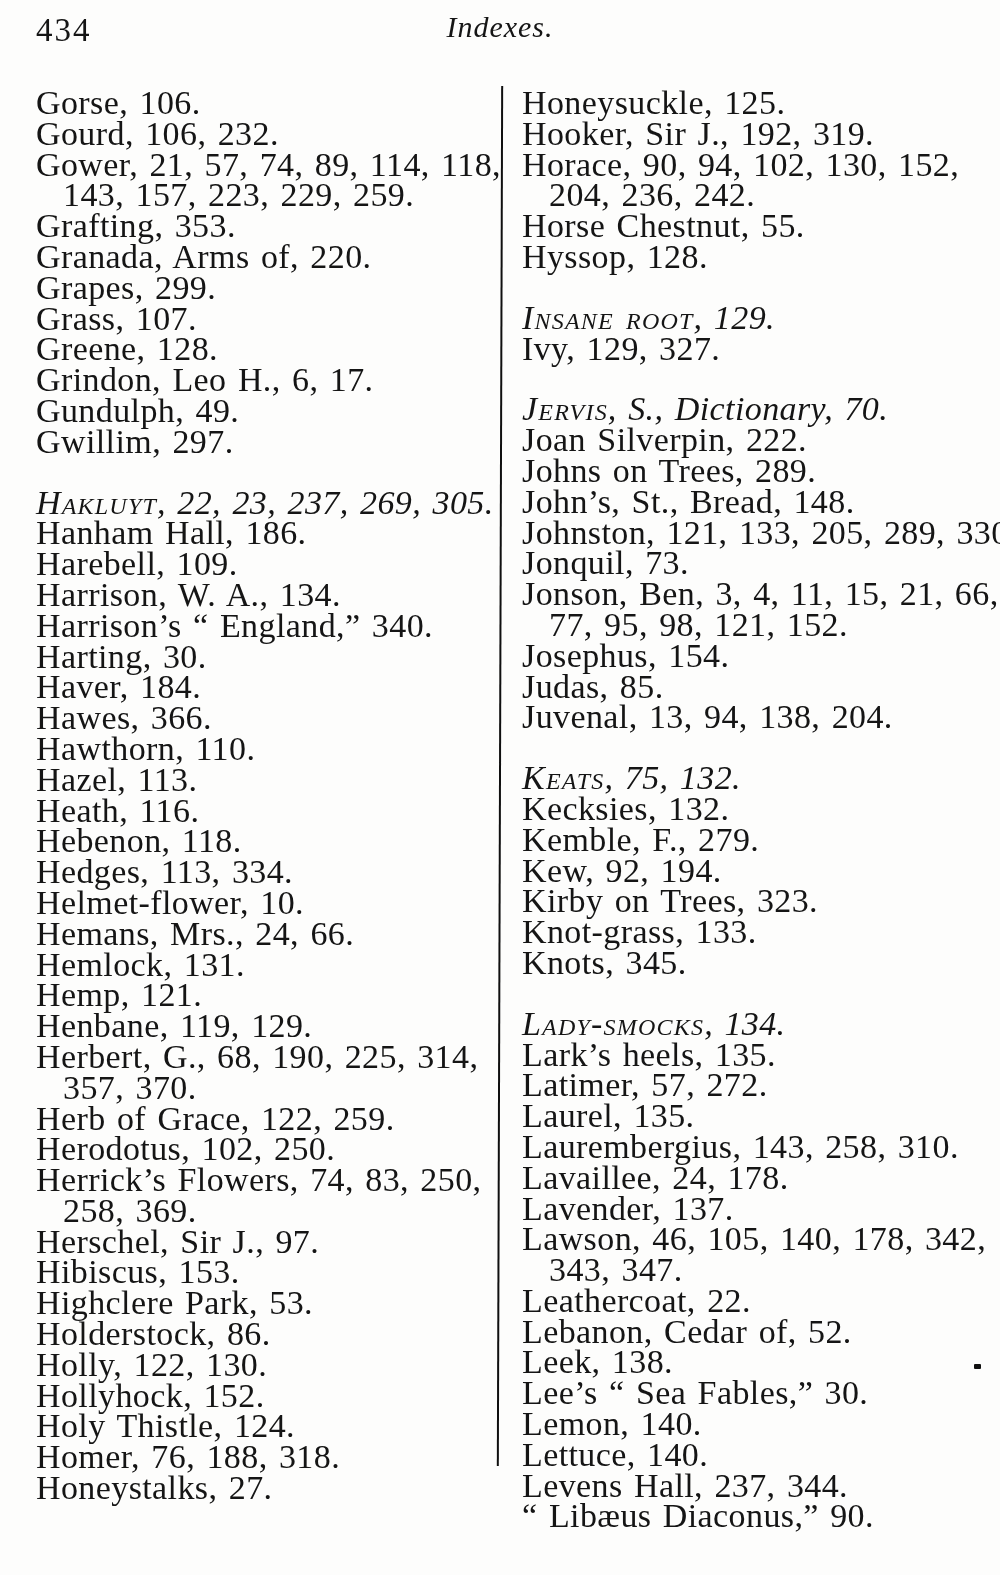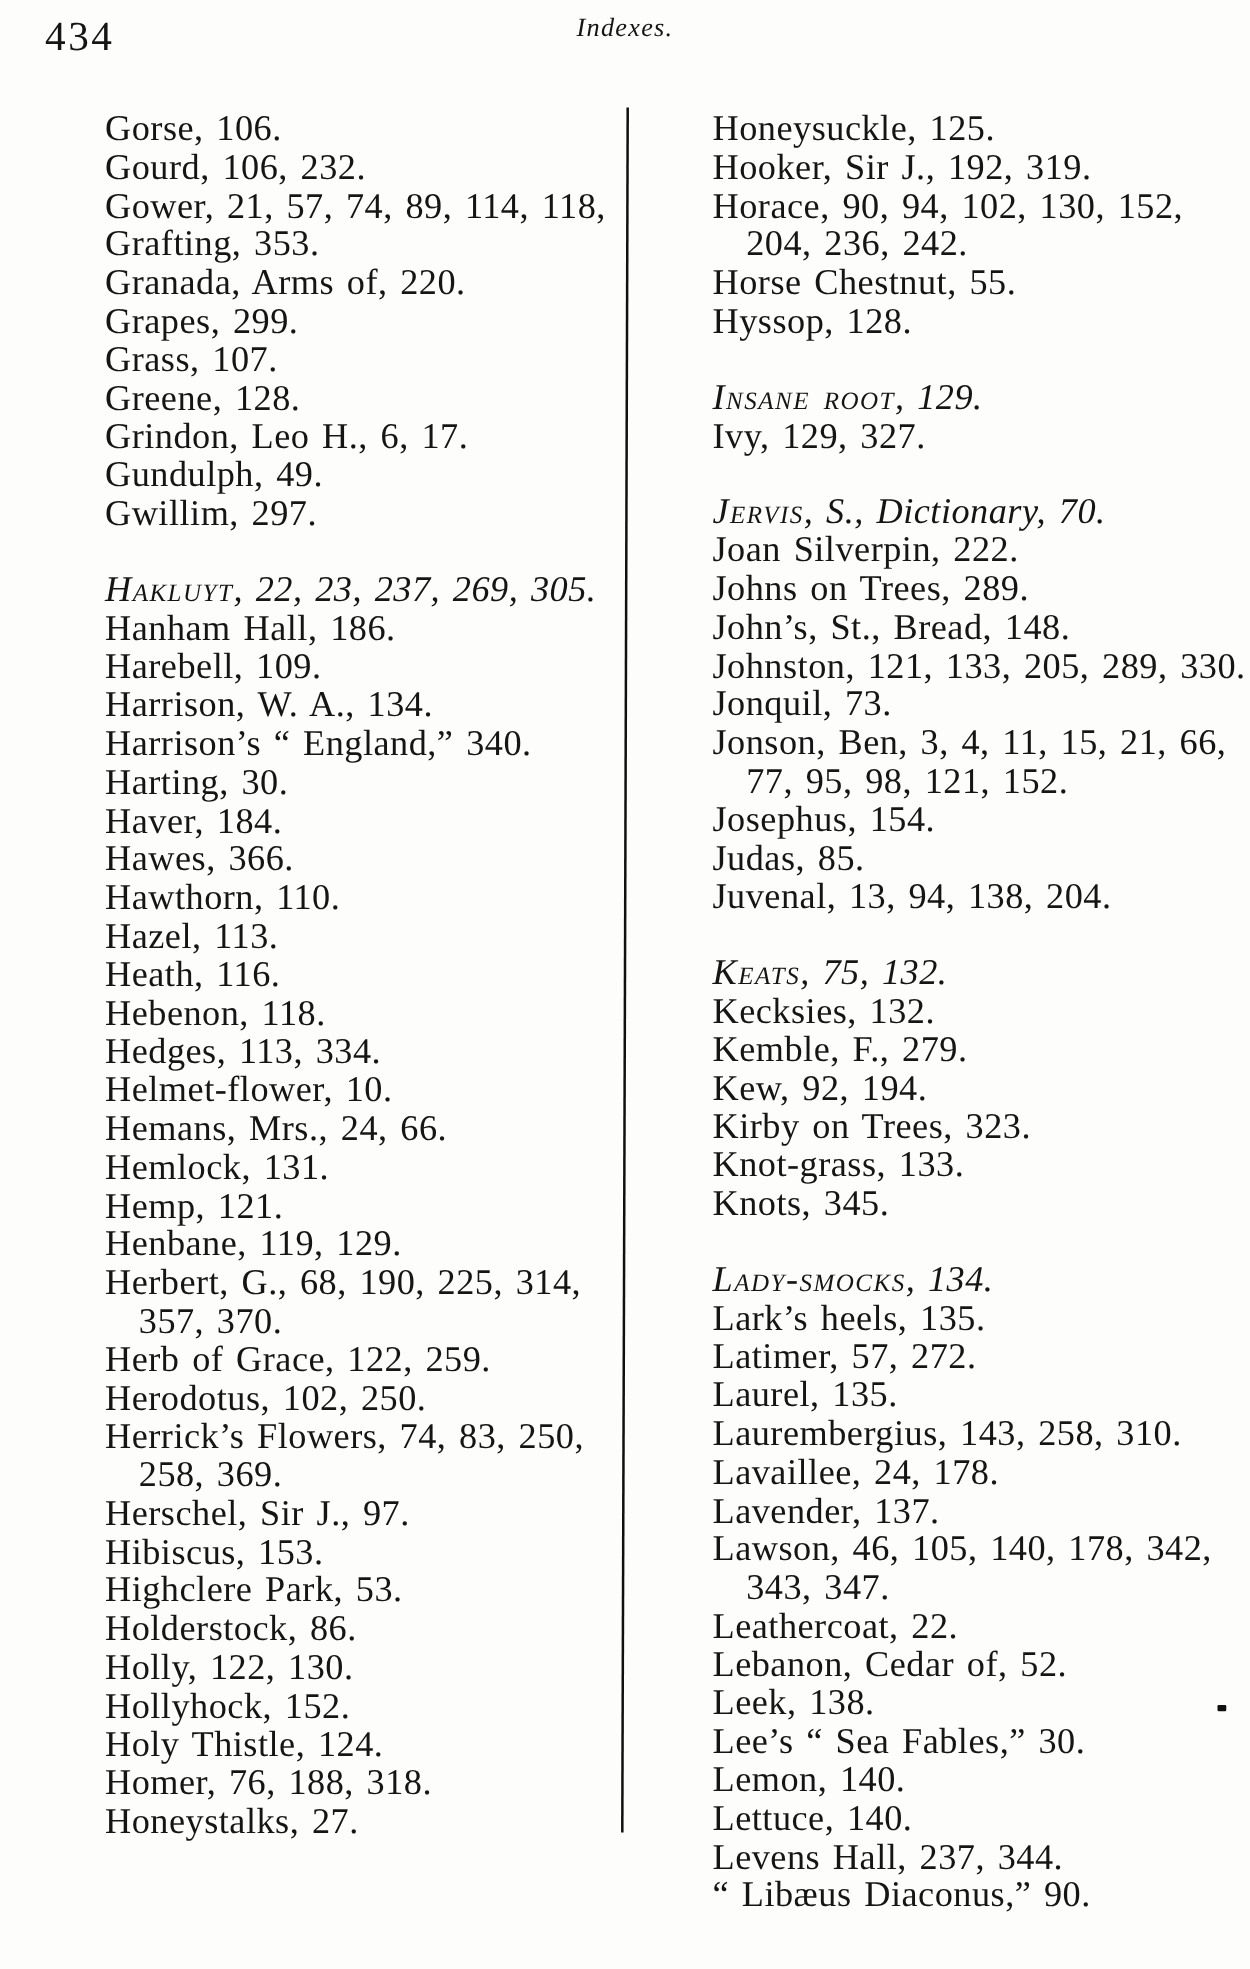--- a/index.html
+++ b/index.html
@@ -11,30 +11,29 @@
     overflow:hidden;
   }
   .page{position:relative;width:1000px;height:1575px;}
   .page-number{
     position:absolute;left:36px;top:12px;
     font-size:33px;letter-spacing:2px;
   }
   .page-title{
     position:absolute;left:0;right:0;top:10px;
     text-align:center;
-    font-style:italic;font-size:21px;letter-spacing:1px;
+    font-style:italic;font-size:30px;letter-spacing:1px;
   }
   .col{
     position:absolute;top:88px;
-    font-size:29px;
+    font-size:34px;
     line-height:30.8px;
     letter-spacing:.4px;
     word-spacing:2.5px;
     white-space:nowrap;
-    margin-left:48px;
   }
   .col-left{left:36px;width:448px;}
   .col-right{left:522px;width:468px;}
   .line{height:30.8px;}
   .line.indent{padding-left:27px;}
   .line.gap{margin-top:30px;font-style:italic;}
   .sc{font-variant:small-caps;letter-spacing:1.2px;}
   .divider{
     position:absolute;left:499px;top:86px;
     width:2px;height:1380px;
@@ -50,20 +49,21 @@
 <body>
 
 <div class="page">
   <div class="page-number">434</div>
   <div class="page-title">Indexes.</div>
 
   <div class="col col-left">
       <div class="line">Gorse, 106.</div>
       <div class="line">Gourd, 106, 232.</div>
       <div class="line">Gower, 21, 57, 74, 89, 114, 118,</div>
+      <div class="line indent">143, 157, 223, 229, 259.</div>
       <div class="line">Grafting, 353.</div>
       <div class="line">Granada, Arms of, 220.</div>
       <div class="line">Grapes, 299.</div>
       <div class="line">Grass, 107.</div>
       <div class="line">Greene, 128.</div>
       <div class="line">Grindon, Leo H., 6, 17.</div>
       <div class="line">Gundulph, 49.</div>
       <div class="line">Gwillim, 297.</div>
       <div class="line gap"><span class="sc">Hakluyt</span>, 22, 23, 237, 269, 305.</div>
       <div class="line">Hanham Hall, 186.</div>

